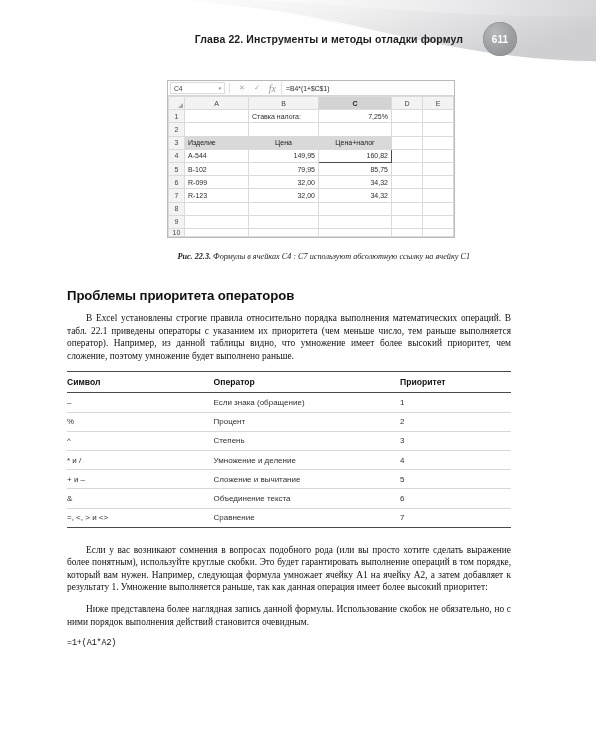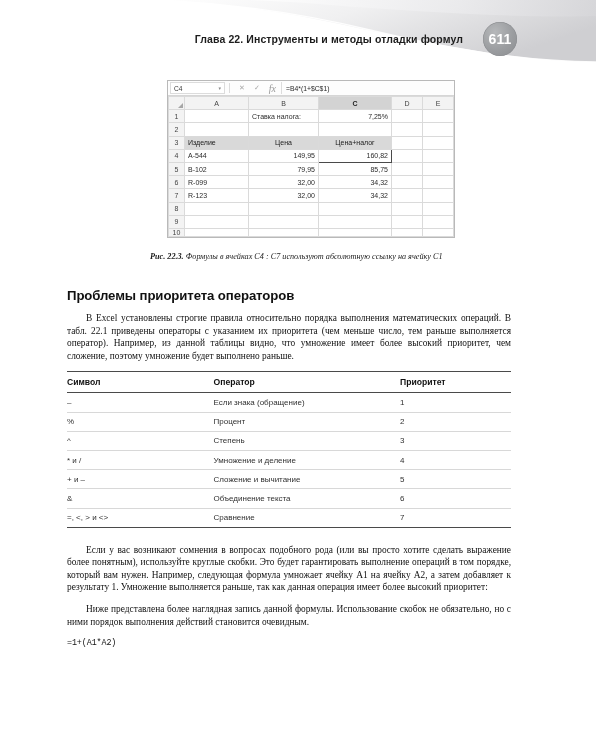--- a/index.html
+++ b/index.html
@@ -45,21 +45,21 @@
     height: 34px;
     border-radius: 50%;
     background: radial-gradient(circle at 35% 30%, #b6b8ba 0%, #9b9da0 55%, #8b8d90 100%);
     box-shadow: inset 0 0 0 0.5px #8a8c8f;
     display: flex;
     align-items: center;
     justify-content: center;
   }
   .page-number-text {
     font-family: "Liberation Sans", sans-serif;
-    font-size: 14px;
+    font-size: 10px;
     font-weight: 700;
     color: #ffffff;
     letter-spacing: 0.2px;
   }
 
   
   .excel-figure {
     position: absolute;
     left: 167px;
     top: 80px;
@@ -183,21 +183,21 @@
   .w-c { width: 73px; }
   .w-d { width: 31px; }
   .w-e { width: 31px; }
 
   
   .fig-caption {
     position: absolute;
     left: 150px;
     top: 251px;
     width: 320px;
-    text-align: left;
+    text-align: right;
     font-family: "Liberation Serif", serif;
     font-style: italic;
     font-size: 8.2px;
     line-height: 11px;
     color: #1a1a1a;
   }
   .fig-caption b { font-style: italic; font-weight: bold; }
 
   
   .content {

